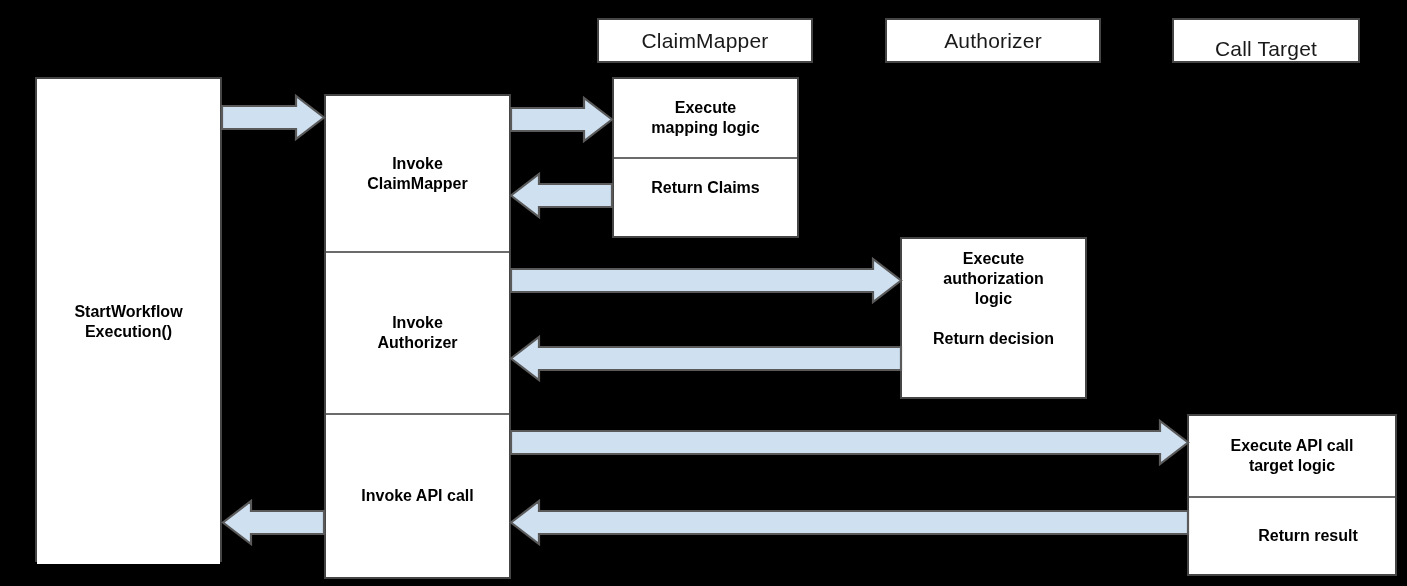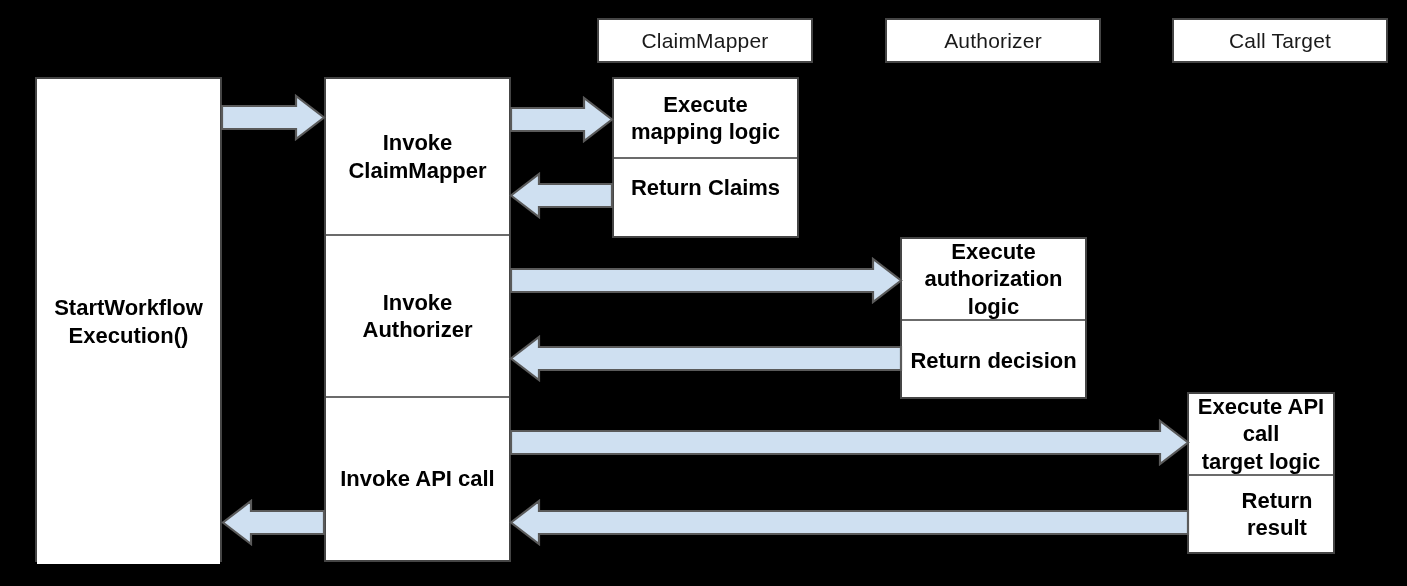--- a/index.html
+++ b/index.html
@@ -40,21 +40,21 @@
   .act-cell {
     position: absolute;
     left: 0;
     right: 0;
     background: #ffffff;
     display: flex;
     align-items: center;
     justify-content: center;
     text-align: center;
     color: #000000;
-    font-size: 22px;
+    font-size: 16px;
     font-weight: bold;
     line-height: 1.25;
     box-sizing: border-box;
     padding: 0 6px;
   }
   .act-divider {
     position: absolute;
     left: 0;
     right: 0;
     height: 2px;
@@ -74,30 +74,30 @@
 <body>
 
 <div id="canvas">
 
   <div class="lane-header" style="left:597px; top:18px; width:216px; height:45px;">
     <span>ClaimMapper</span>
   </div>
   <div class="lane-header" style="left:885px; top:18px; width:216px; height:45px;">
     <span>Authorizer</span>
   </div>
-  <div class="lane-header" style="left:1172px; top:18px; width:216px; height:45px;">
+  <div class="lane-header" style="left:1172px; top:18px; width:188px; height:45px;align-items:flex-end;">
     <span>Call Target</span>
   </div>
 
   <div class="activation" style="left:35px; top:77px; width:187px; height:485px;padding-left:12px;">
     <div class="act-cell" style="top:0; height:485px; white-space:pre-line;">StartWorkflow
 Execution()</div>
   </div>
 
-  <div class="activation" style="left:324px; top:77px; width:187px; height:485px;">
+  <div class="activation" style="left:324px; top:94px; width:187px; height:485px;">
     <div class="act-cell" style="top:0; height:155px; white-space:pre-line;">Invoke
 ClaimMapper</div>
     <div class="act-divider" style="top:155px;"></div>
     <div class="act-cell" style="top:157px; height:160px; white-space:pre-line;">Invoke
 Authorizer</div>
     <div class="act-divider" style="top:317px;"></div>
     <div class="act-cell" style="top:319px; height:162px; white-space:pre-line;">Invoke API call</div>
   </div>
 
   <div class="activation" style="left:612px; top:77px; width:187px; height:161px;">
@@ -105,24 +105,24 @@
 mapping logic</div>
     <div class="act-divider" style="top:78px;"></div>
     <div class="act-cell" style="top:80px; height:57px; white-space:pre-line;">Return Claims</div>
   </div>
 
   <div class="activation" style="left:900px; top:237px; width:187px; height:162px;">
     <div class="act-cell" style="top:0; height:80px; white-space:pre-line;">Execute
 authorization
 logic</div>
     <div class="act-divider" style="top:80px;"></div>
-    <div class="act-cell" style="top:92px; height:60px; white-space:pre-line;">Return decision</div>
+    <div class="act-cell" style="top:70px; height:60px; white-space:pre-line;">Return decision</div>
   </div>
 
-  <div class="activation" style="left:1187px; top:392px; width:148px; height:162px;">
+  <div class="activation" style="left:1187px; top:414px; width:210px; height:162px;">
     <div class="act-cell" style="top:0; height:80px; white-space:pre-line;">Execute API call
 target logic</div>
     <div class="act-divider" style="top:80px;"></div>
     <div class="act-cell" style="top:82px; height:76px; white-space:pre-line;margin-left:32px;">Return result</div>
   </div>
 
   <div class="arrow" style="left:222px; top:95px; width:103px; height:45px;">
     <svg viewBox="0 0 103 45" preserveAspectRatio="none">
       <polygon points="0,11 74,11 74,1 102,22.5 74,44 74,34 0,34" fill="#cfe0f1" stroke="#5a5a5a" stroke-width="2.2" stroke-linejoin="miter"></polygon>
     </svg>

